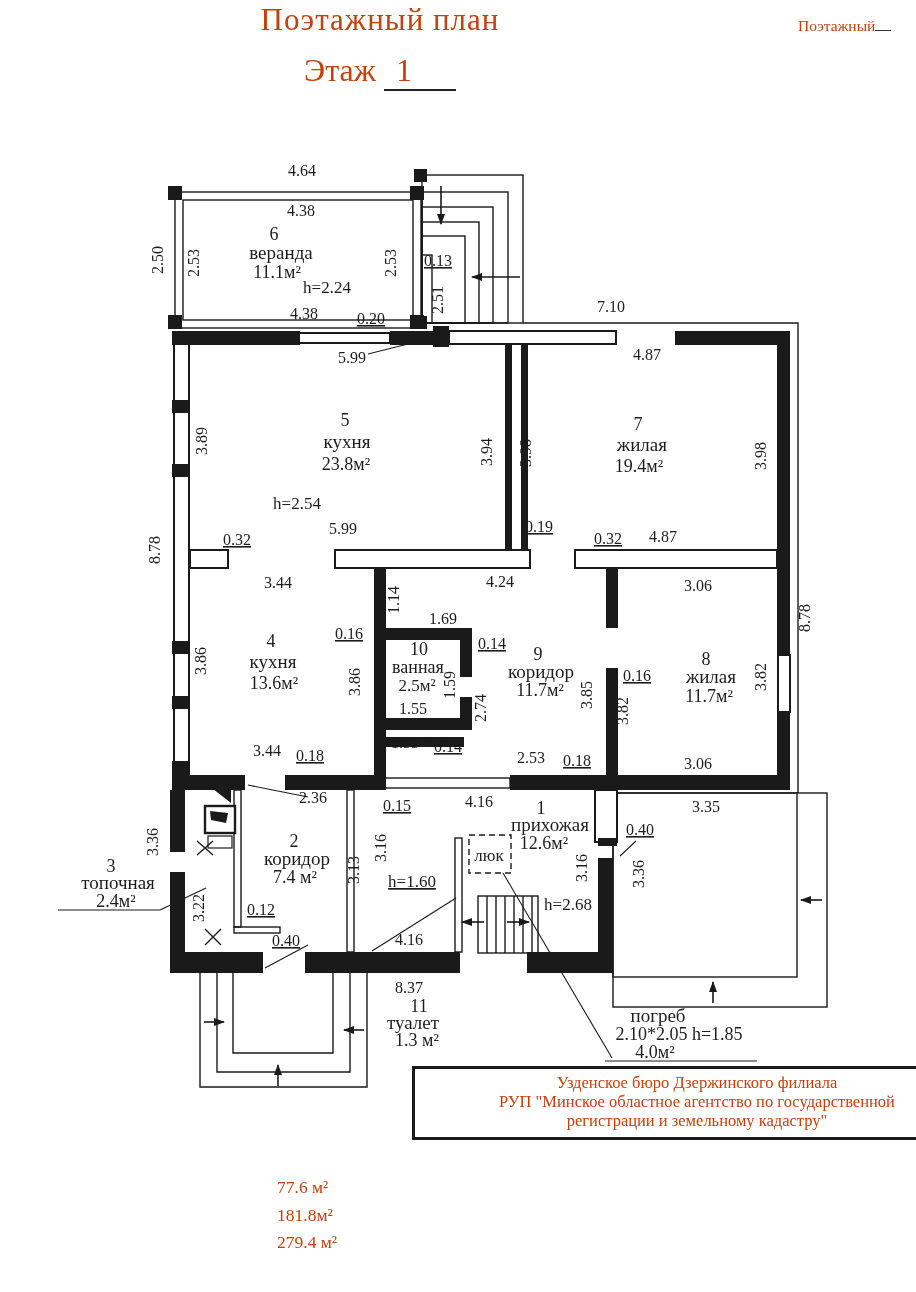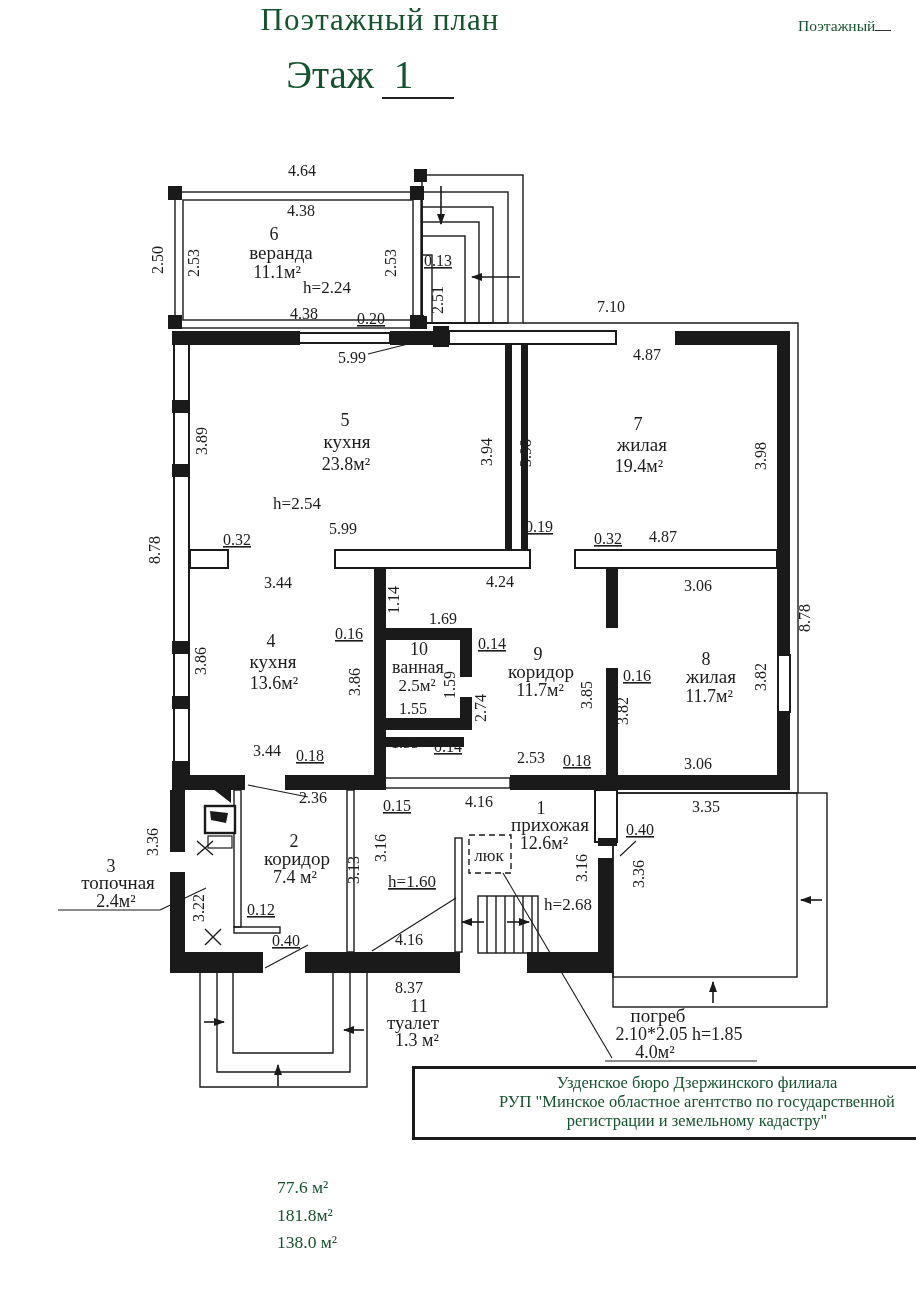--- a/index.html
+++ b/index.html
@@ -1,22 +1,22 @@
 <!DOCTYPE html>
 <html><head>
 <meta charset="utf-8">
 <style>
   html,body{margin:0;padding:0;background:#ffffff;}
   #page{position:relative;width:916px;height:1292px;background:#ffffff;overflow:hidden;
-        font-family:"Liberation Serif","DejaVu Serif",serif;color:#14532d;text-decoration:underline;}
+        font-family:"Liberation Serif","DejaVu Serif",serif;color:#c2410c;text-decoration:underline;}
   #plan-svg{position:absolute;left:0;top:0;}
   svg text{font-family:"Liberation Serif","DejaVu Serif",serif;fill:#1d1d1d;}
   .hdr-title{position:absolute;left:130px;top:2px;width:500px;text-align:center;
              font-size:31px;letter-spacing:1px;}
-  .hdr-floor{position:absolute;left:120px;top:52px;width:500px;text-align:center;font-size:39px;}
+  .hdr-floor{position:absolute;left:130px;top:52px;width:500px;text-align:center;font-size:32px;}
   .floor-num{display:inline-block;min-width:60px;border-bottom:2px solid #222;
              text-align:left;padding-left:12px;margin-left:8px;}
   .hdr-annex{position:absolute;left:798px;top:17px;font-size:15.5px;white-space:nowrap;}
   .annex-line{display:inline-block;width:16px;border-bottom:1.5px solid #333;}
   .org-box{position:absolute;left:412px;top:1066px;width:560px;border:3px solid #1a1a1a;
            background:#fff;text-align:center;font-size:16.5px;line-height:1.14;
            padding:5px 2px 7px 2px;}
   .totals{position:absolute;left:277px;top:1174px;font-size:17.5px;line-height:27.5px;}
 </style>
 </head>
@@ -290,16 +290,16 @@
 
   <div class="org-box">
     <div>Узденское бюро Дзержинского филиала</div>
     <div>РУП "Минское областное агентство по государственной</div>
     <div>регистрации и земельному кадастру"</div>
   </div>
 
   <div class="totals">
     <div>77.6 м²</div>
     <div>181.8м²</div>
-    <div>138.0 м²</div>
+    <div>279.4 м²</div>
   </div>
 
 </div>
 
 </body></html>

